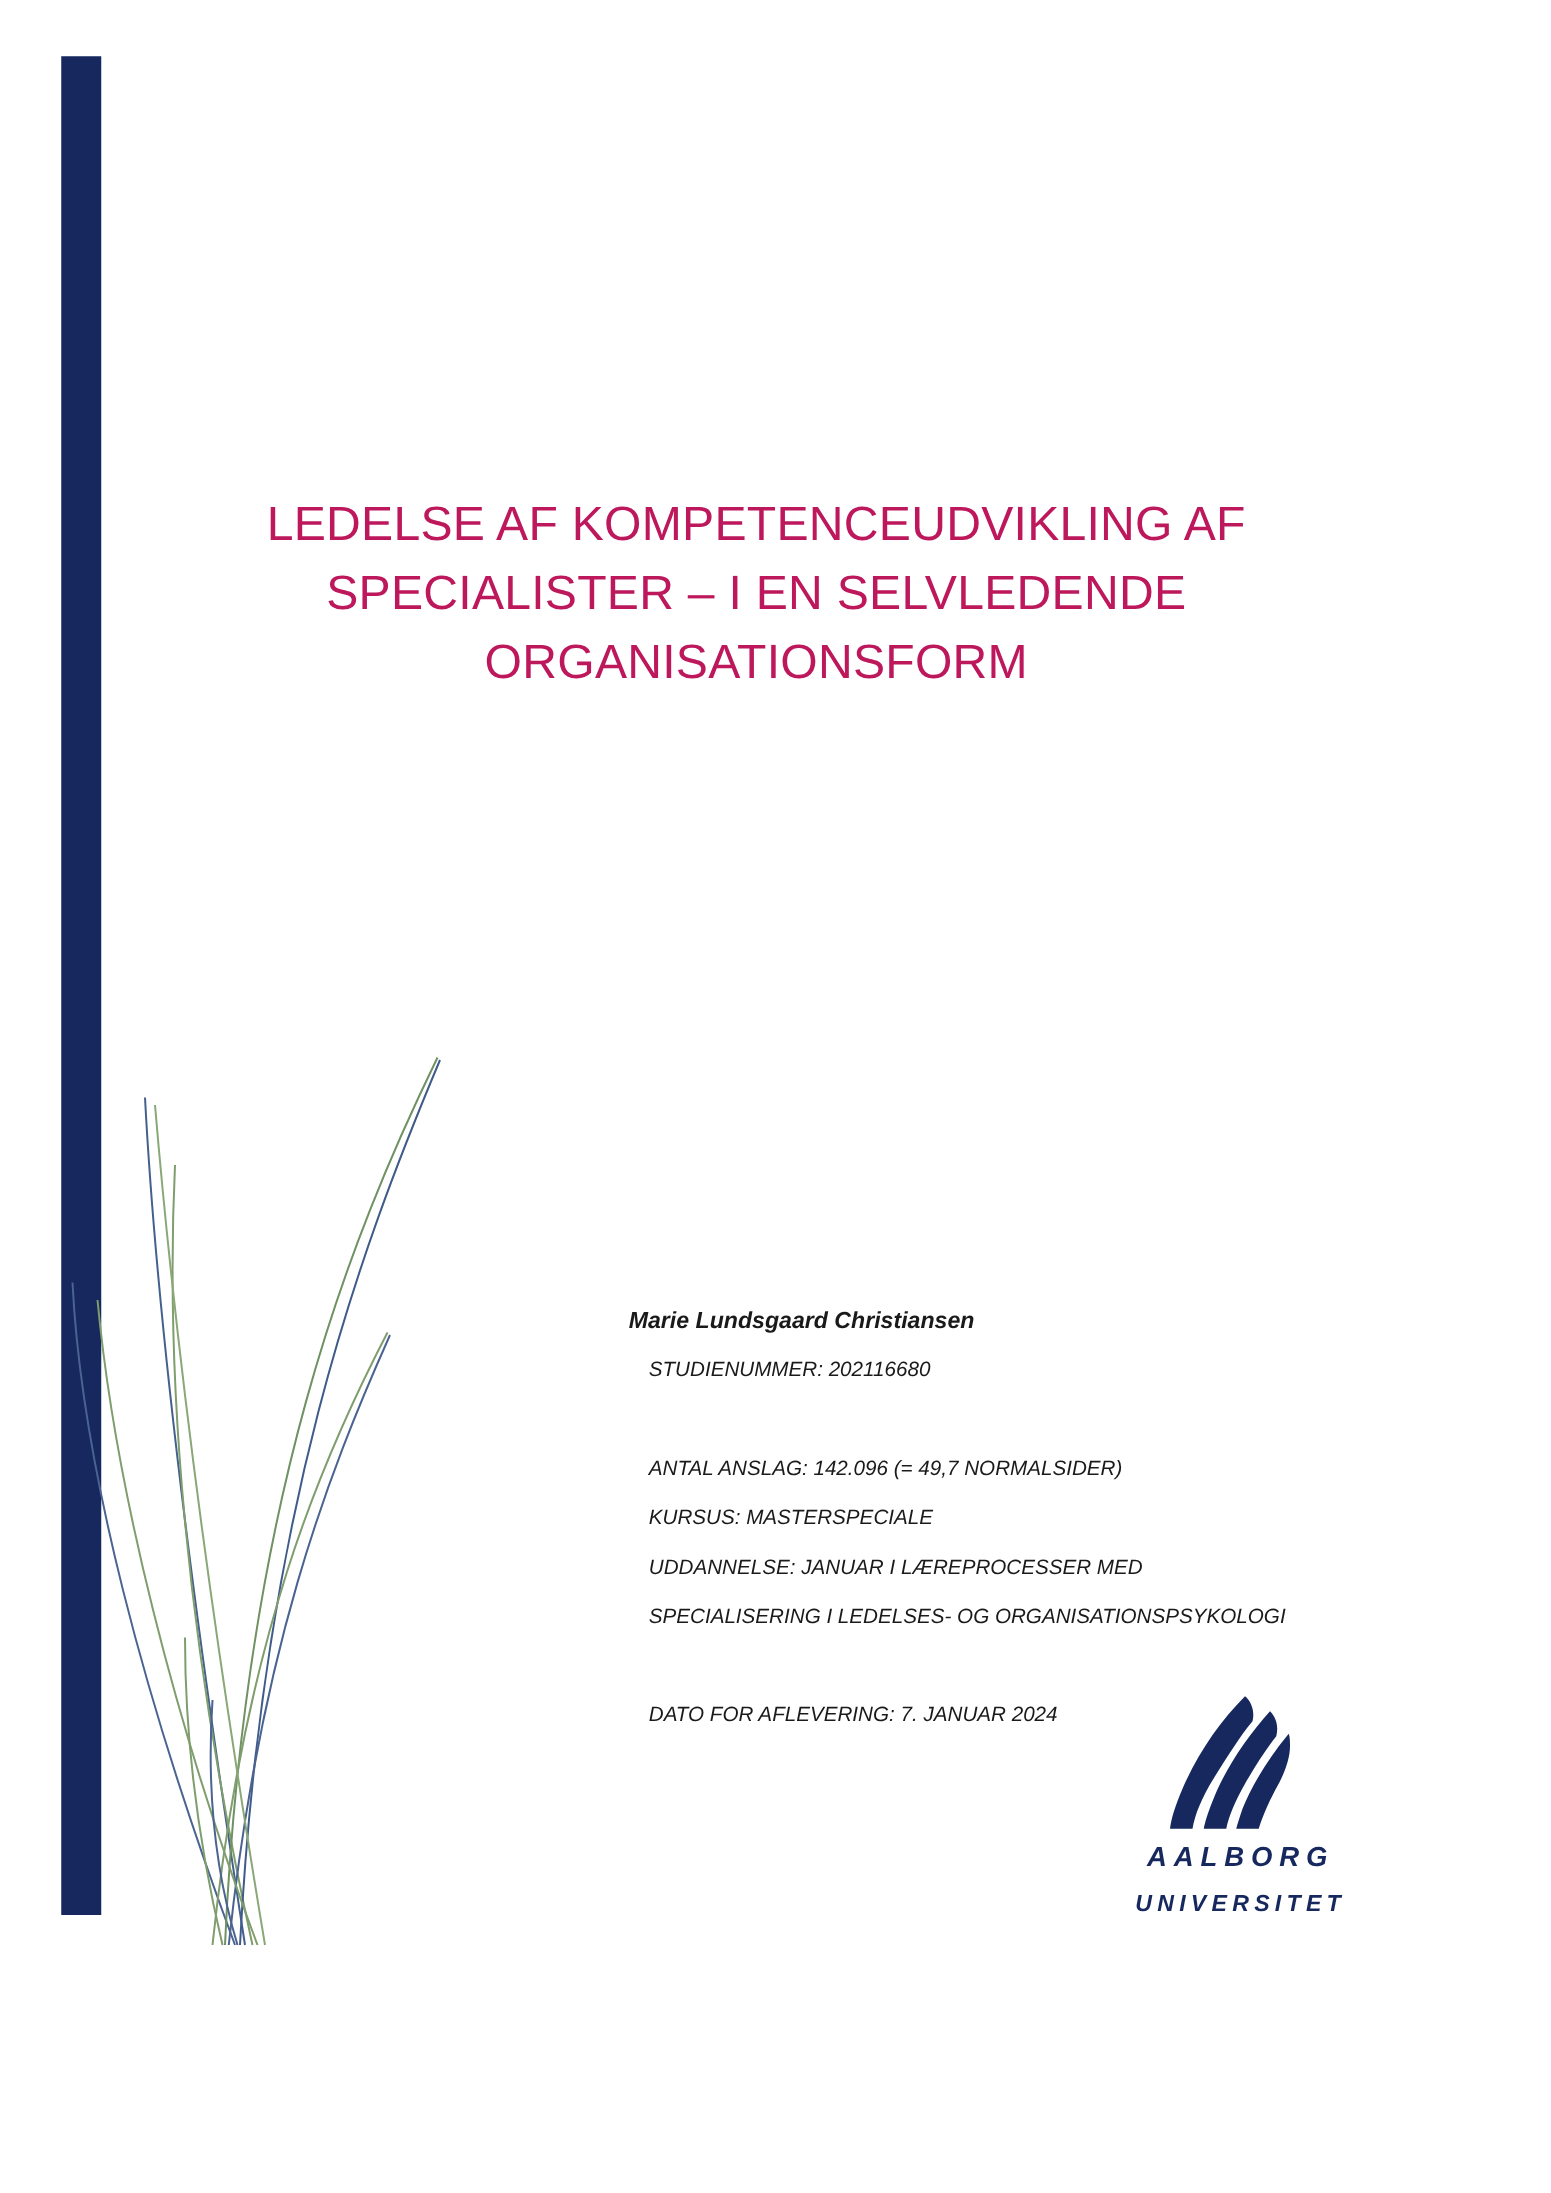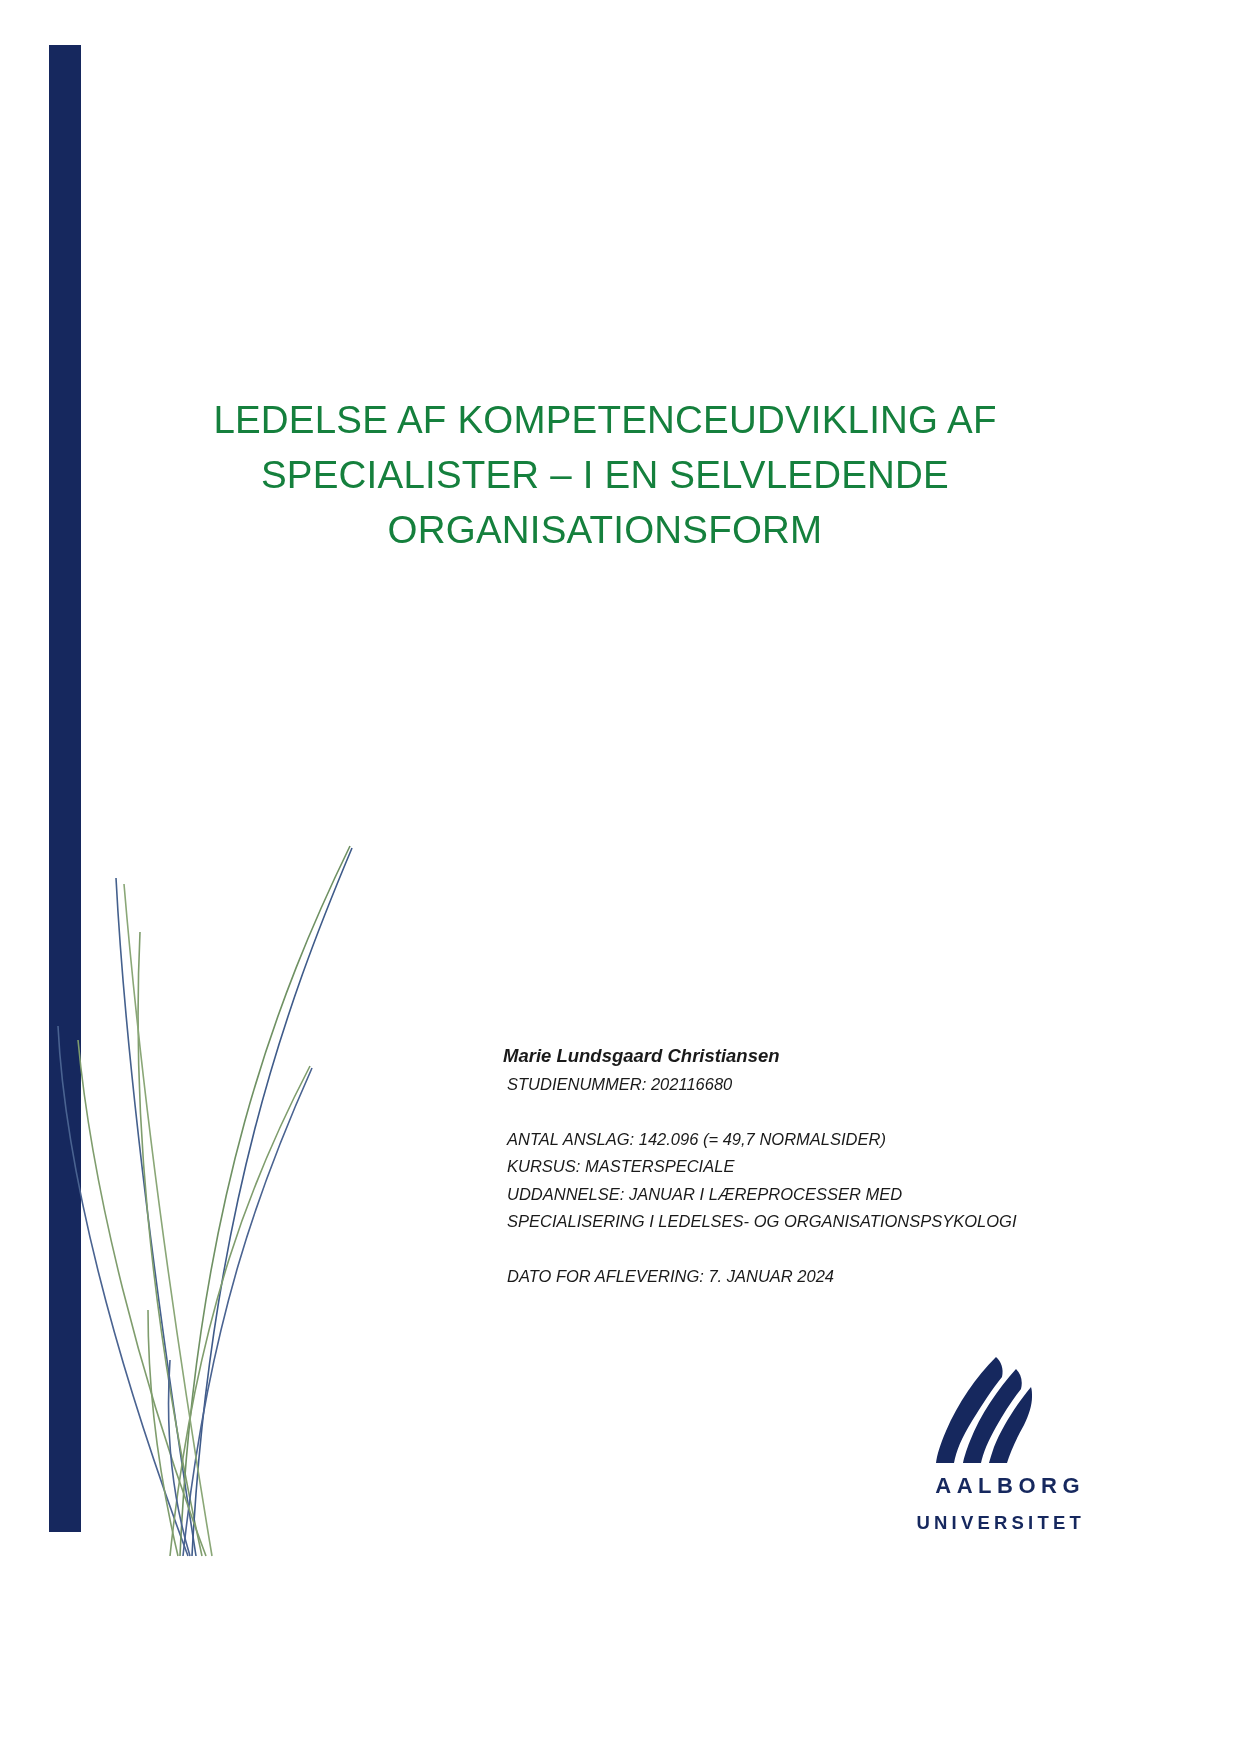--- a/index.html
+++ b/index.html
@@ -52,21 +52,21 @@
     left: 175px;
     top: 392px;
     width: 860px;
     text-align: center;
   }
   .doc-title {
     font-family: "Liberation Sans", sans-serif;
     font-size: 38.5px;
     line-height: 55px;
     font-weight: 400;
-    color: #15803d;
+    color: #be185d;
     letter-spacing: 0.2px;
     margin: 0;
     white-space: pre-line;
   }
 
   
   .meta-block {
     position: absolute;
     left: 503px;
     top: 1043px;
@@ -76,21 +76,21 @@
     color: #1a1a1a;
     font-style: italic;
   }
   .author-name {
     font-weight: bold;
     font-size: 18.5px;
     line-height: 26px;
     margin: 0 0 1px 0;
   }
   .meta-line {
-    margin: 4px;
+    margin: 16px;
     white-space: nowrap;
   }
   .meta-gap {
     height: 23px;
   }
 
   
   .logo-wrap {
     position: absolute;
     left: 900px;
@@ -103,24 +103,25 @@
     left: 24px;
     top: 0;
     width: 110px;
     height: 112px;
   }
   .logo-text {
     position: absolute;
     left: 0;
     top: 118px;
     width: 185px;
-    text-align: right;
+    text-align: center;
     color: #16285e;
     font-family: "Liberation Sans", sans-serif;
     font-weight: bold;
+    font-style: italic;
   }
   .logo-text .l1 {
     font-size: 22px;
     letter-spacing: 5.5px;
     line-height: 26px;
   }
   .logo-text .l2 {
     font-size: 18.5px;
     letter-spacing: 4.2px;
     line-height: 24px;

